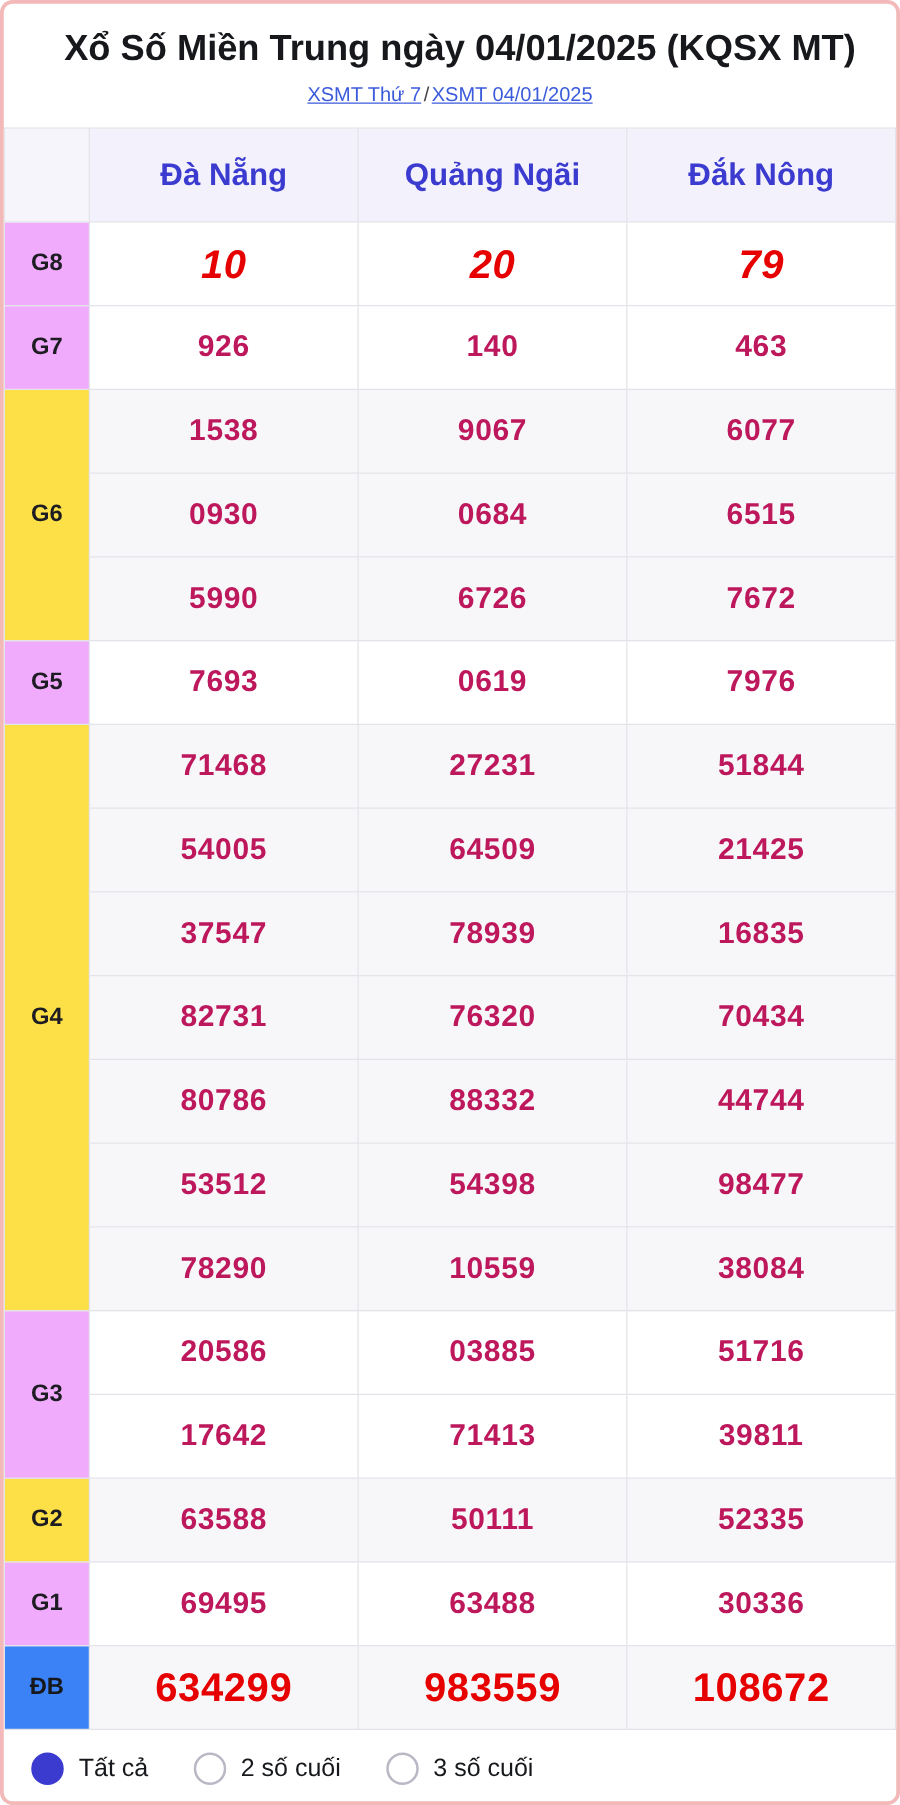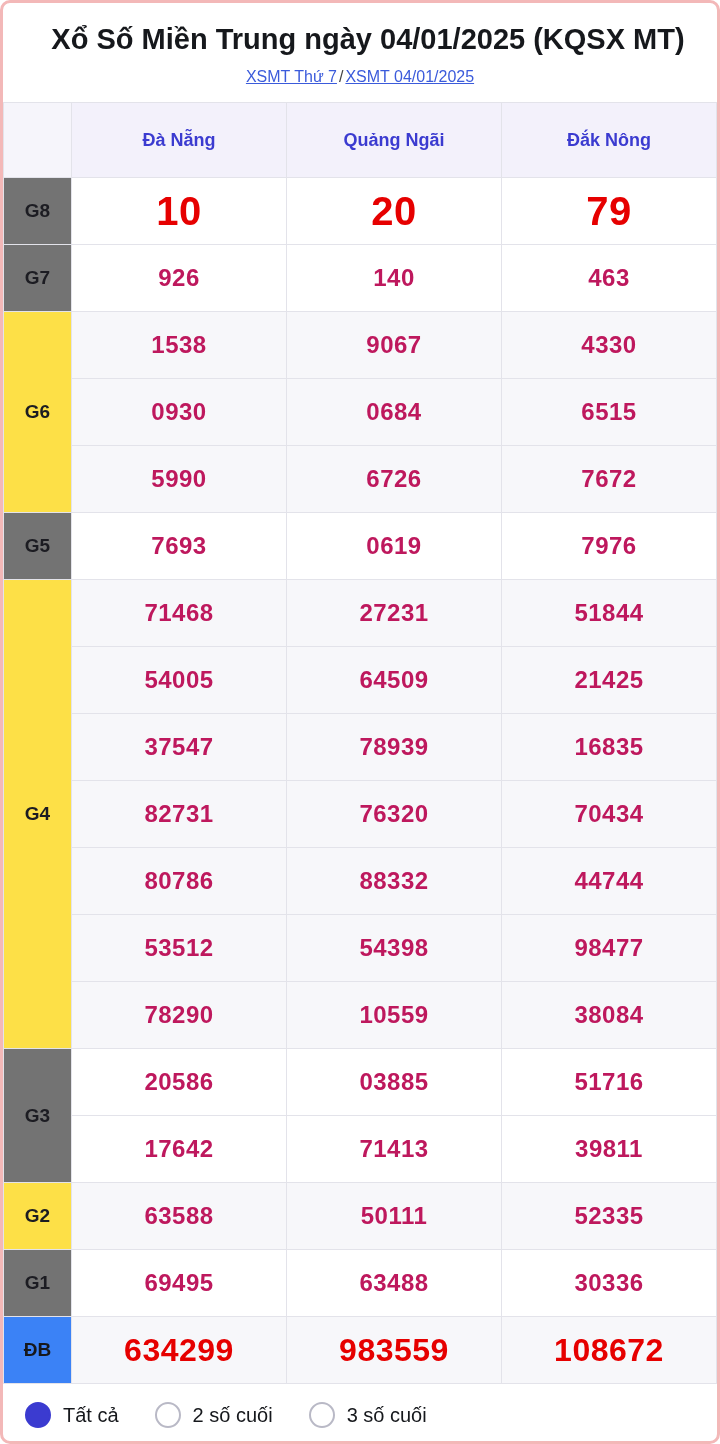--- a/index.html
+++ b/index.html
@@ -53,33 +53,33 @@
     table-layout: fixed;
   }
   table.results th, table.results td {
     border: 1px solid #e3e3ea;
     text-align: center;
     vertical-align: middle;
   }
   thead th {
     background: #f3f1fb;
     color: #3b3bd0;
-    font-size: 18px;
+    font-size: 25px;
     font-weight: bold;
     height: 72px;
   }
   thead th.corner {
     background: #f6f5fb;
   }
   .col-prize { width: 68px; }
   td.prize-label {
     font-size: 19px;
     font-weight: bold;
     color: #1c1c22;
-    background: #737373;
+    background: #f0abfc;
   }
   td.num {
     font-size: 24px;
     font-weight: bold;
     color: #be185d;
     height: 64px;
     letter-spacing: 0.5px;
   }
   tr.row-alt td {
     background: #f7f7fa;
@@ -92,21 +92,22 @@
   }
   tr.db td.prize-label {
     background: #3b82f6;
     color: #16181c;
   }
   tr.db td.num {
     color: #e60000;
     font-size: 32px;
   }
   tr.g8 td.num {
-    font-size: 40px;
+    font-size: 32px;
+    font-style: italic;
   }
   .filters {
     display: flex;
     align-items: center;
     gap: 10px;
     padding: 18px 22px 16px 22px;
     font-size: 20px;
     color: #16181c;
   }
   .filter-opt {
@@ -174,21 +175,21 @@
         <td class="prize-label">G7</td>
         <td class="num">926</td>
         <td class="num">140</td>
         <td class="num">463</td>
       </tr>
 
       <tr class="row-alt">
         <td class="prize-label" rowspan="3">G6</td>
         <td class="num">1538</td>
         <td class="num">9067</td>
-        <td class="num">4330</td>
+        <td class="num">6077</td>
       </tr>
       <tr class="row-alt">
         <td class="num">0930</td>
         <td class="num">0684</td>
         <td class="num">6515</td>
       </tr>
       <tr class="row-alt">
         <td class="num">5990</td>
         <td class="num">6726</td>
         <td class="num">7672</td>

